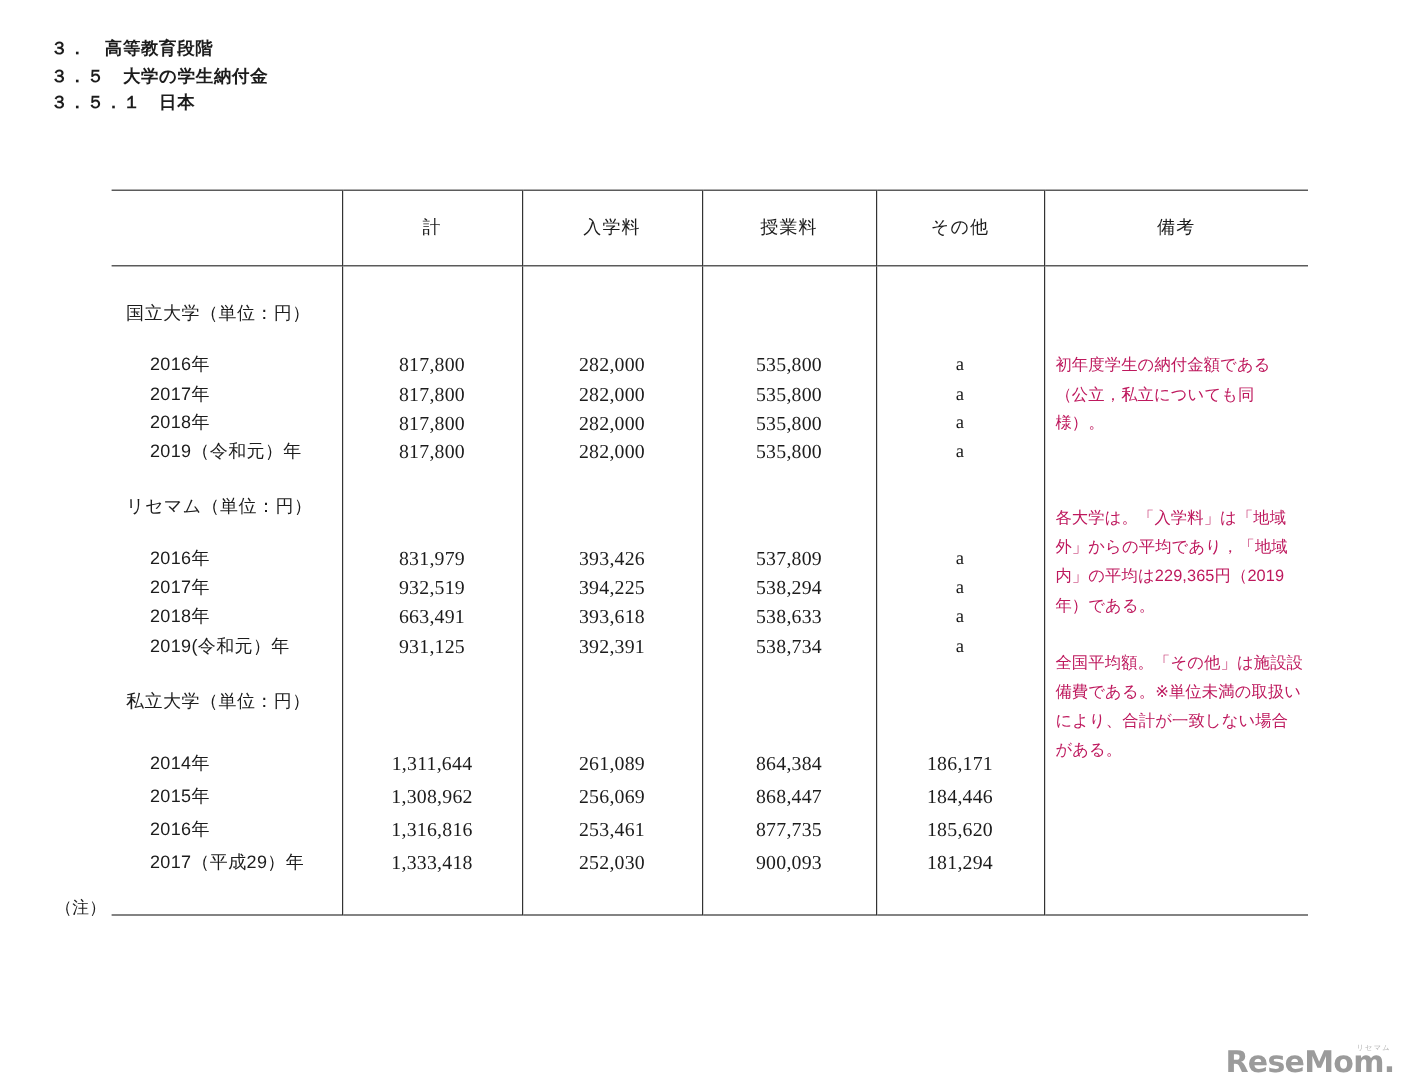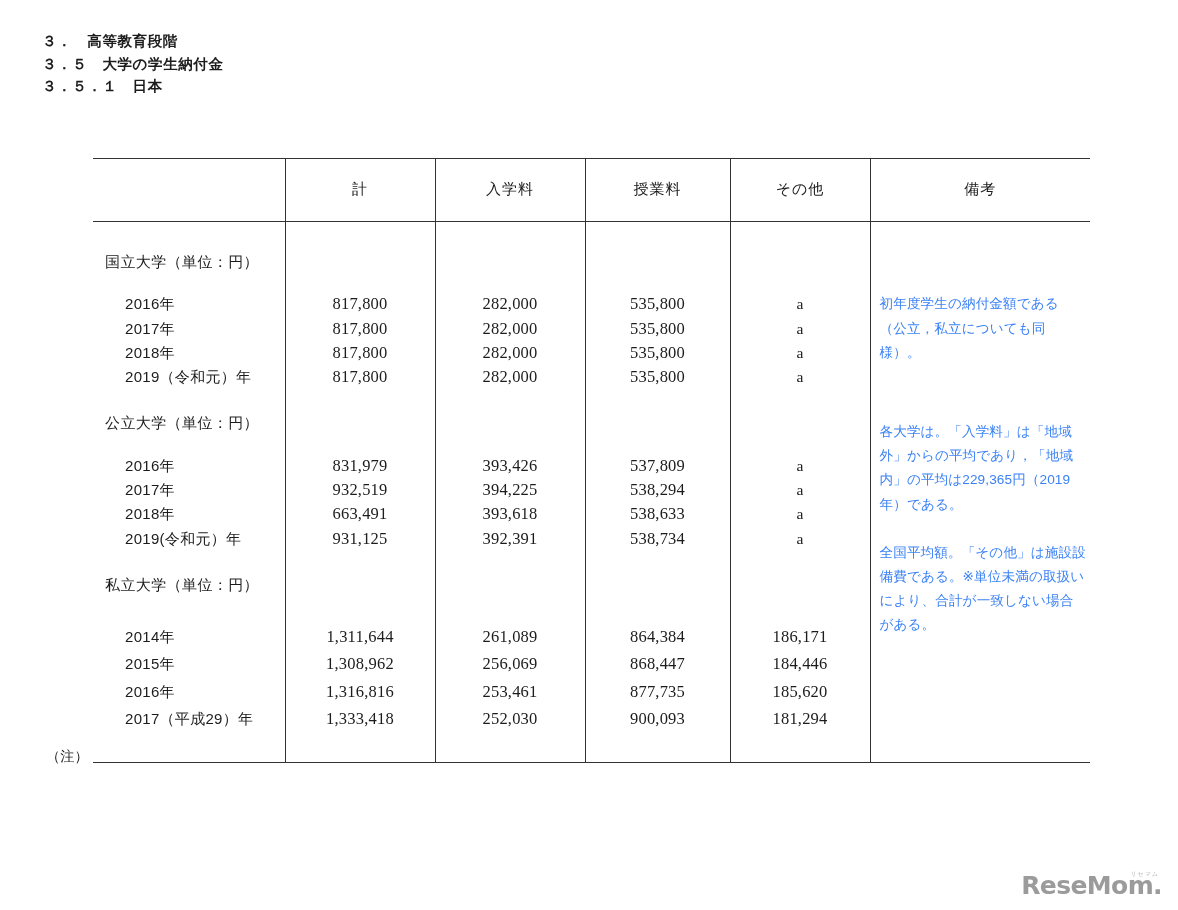--- a/index.html
+++ b/index.html
@@ -97,21 +97,21 @@
   }
   .mark {
     font-family: "Liberation Serif", "DejaVu Serif", serif;
     font-size: 15.5px;
     text-align: center;
     color: #1c1c1c;
   }
   .note-text {
     font-size: 13.6px;
     line-height: 24.2px;
-    color: #3b82f6;
+    color: #be185d;
     padding-left: 9px;
     padding-right: 4px;
     letter-spacing: 0.1px;
   }
 
   
   .r24 { height: 24.3px; line-height: 24.3px; }
   .r27 { height: 27.2px; line-height: 27.2px; }
   .spacer-18 { height: 18px; }
   .spacer-22 { height: 22px; }
@@ -219,21 +219,21 @@
 
           <div class="sec-title r24">国立大学（単位：円）</div>
           <div class="spacer-18"></div>
           <div class="yr r24">2016年</div>
           <div class="yr r24">2017年</div>
           <div class="yr r24">2018年</div>
           <div class="yr r24">2019（令和元）年</div>
 
           <div class="spacer-22"></div>
 
-          <div class="sec-title r24">公立大学（単位：円）</div>
+          <div class="sec-title r24">リセマム（単位：円）</div>
           <div class="spacer-18"></div>
           <div class="yr r24">2016年</div>
           <div class="yr r24">2017年</div>
           <div class="yr r24">2018年</div>
           <div class="yr r24">2019(令和元）年</div>
 
           <div class="spacer-22"></div>
 
           <div class="sec-title r24">私立大学（単位：円）</div>
           <div class="spacer-26"></div>

